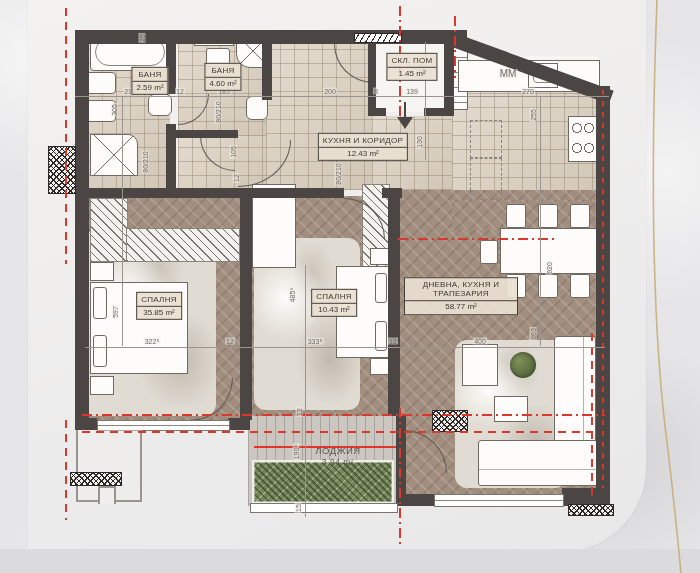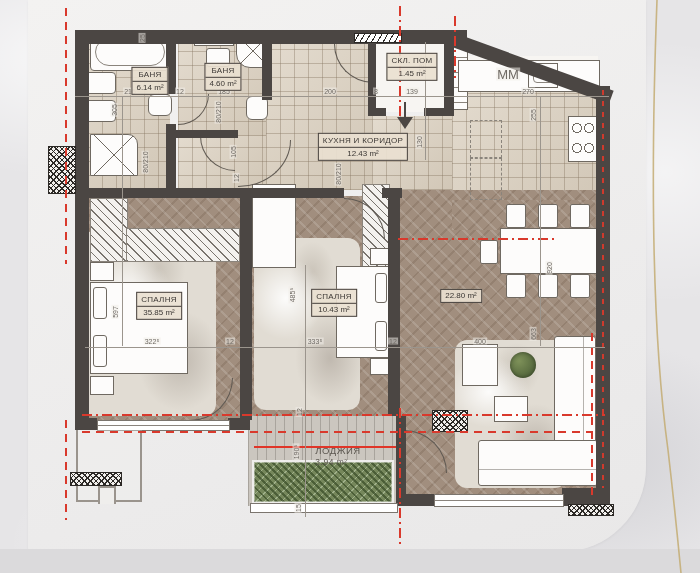--- a/index.html
+++ b/index.html
@@ -91,21 +91,21 @@
   
   .stamp{
     transform:translate(-50%,-50%);
     background:rgba(233,223,208,.92);
     border:1.5px solid #453f3b;color:#3b3734;text-align:center;
     font-size:8px;line-height:1.15;
   }
   .stamp .nm{border-bottom:1.4px solid #453f3b;padding:2px 4px;letter-spacing:.3px;}
   .stamp .ar{padding:1px 4px 2px;}
   .plainlabel{
-    transform:translate(-50%,-50%);color:#5c5750;text-align:left;
+    transform:translate(-50%,-50%);color:#5c5750;text-align:center;
     font-size:9.5px;line-height:1.3;letter-spacing:.5px;white-space:nowrap;
   }
   
   .furn{background:#fdfcfb;border:1px solid #6f6961;}
   .hatch{
     background-color:#f4f2ef;border:1px solid #8a847c;
     background-image:repeating-linear-gradient(45deg, rgba(90,84,77,.8) 0 1px, transparent 1px 6px);
   }
   .arc{border:1px solid #5f5952;background:transparent;}
   .chair{background:#fdfcfb;border:1px solid #6f6961;border-radius:2px;}
@@ -297,25 +297,25 @@
 <div class="abs dim" style="left:152px;top:341px;">322⁵</div>
 <div class="abs dim" style="left:230px;top:341px;">12</div>
 <div class="abs dim" style="left:315px;top:341px;">333⁵</div>
 <div class="abs dim" style="left:393px;top:341px;">12</div>
 <div class="abs dim" style="left:480px;top:341px;">400</div>
 <div class="abs dim rot" style="left:299px;top:412px;">12</div>
 <div class="abs dim rot" style="left:296px;top:452px;">190⁵</div>
 <div class="abs dim rot" style="left:298px;top:508px;">15</div>
 <div class="abs dim rot" style="left:236px;top:178px;">12</div>
 
-<div class="abs dim" style="left:508px;top:74px;font-size:13px;">ММ</div>
+<div class="abs dim" style="left:508px;top:74px;font-size:10px;">ММ</div>
 
 <div class="abs stamp" style="left:150px;top:81px;">
   <div class="nm">БАНЯ</div>
-  <div class="ar">6.14 m²</div>
+  <div class="ar">2.59 m²</div>
 </div>
 <div class="abs stamp" style="left:223px;top:77px;">
   <div class="nm">БАНЯ</div>
   <div class="ar">4.60 m²</div>
 </div>
 <div class="abs stamp" style="left:412px;top:67px;">
   <div class="nm">СКЛ. ПОМ</div>
   <div class="ar">1.45 m²</div>
 </div>
 <div class="abs stamp" style="left:363px;top:147px;">
@@ -324,18 +324,19 @@
 </div>
 <div class="abs stamp" style="left:159px;top:306px;">
   <div class="nm">СПАЛНЯ</div>
   <div class="ar">35.85 m²</div>
 </div>
 <div class="abs stamp" style="left:334px;top:303px;">
   <div class="nm">СПАЛНЯ</div>
   <div class="ar">10.43 m²</div>
 </div>
 <div class="abs stamp" style="left:461px;top:296px;max-width:112px;">
-  <div class="ar">22.80 m²</div>
+  <div class="nm">ДНЕВНА, КУХНЯ И ТРАПЕЗАРИЯ</div>
+  <div class="ar">58.77 m²</div>
 </div>
 <div class="abs plainlabel" style="left:338px;top:457px;">
   <div>ЛОДЖИЯ</div>
   <div style="font-size:8.5px;">3.94 m²</div>
 </div>
 
 </body></html>

